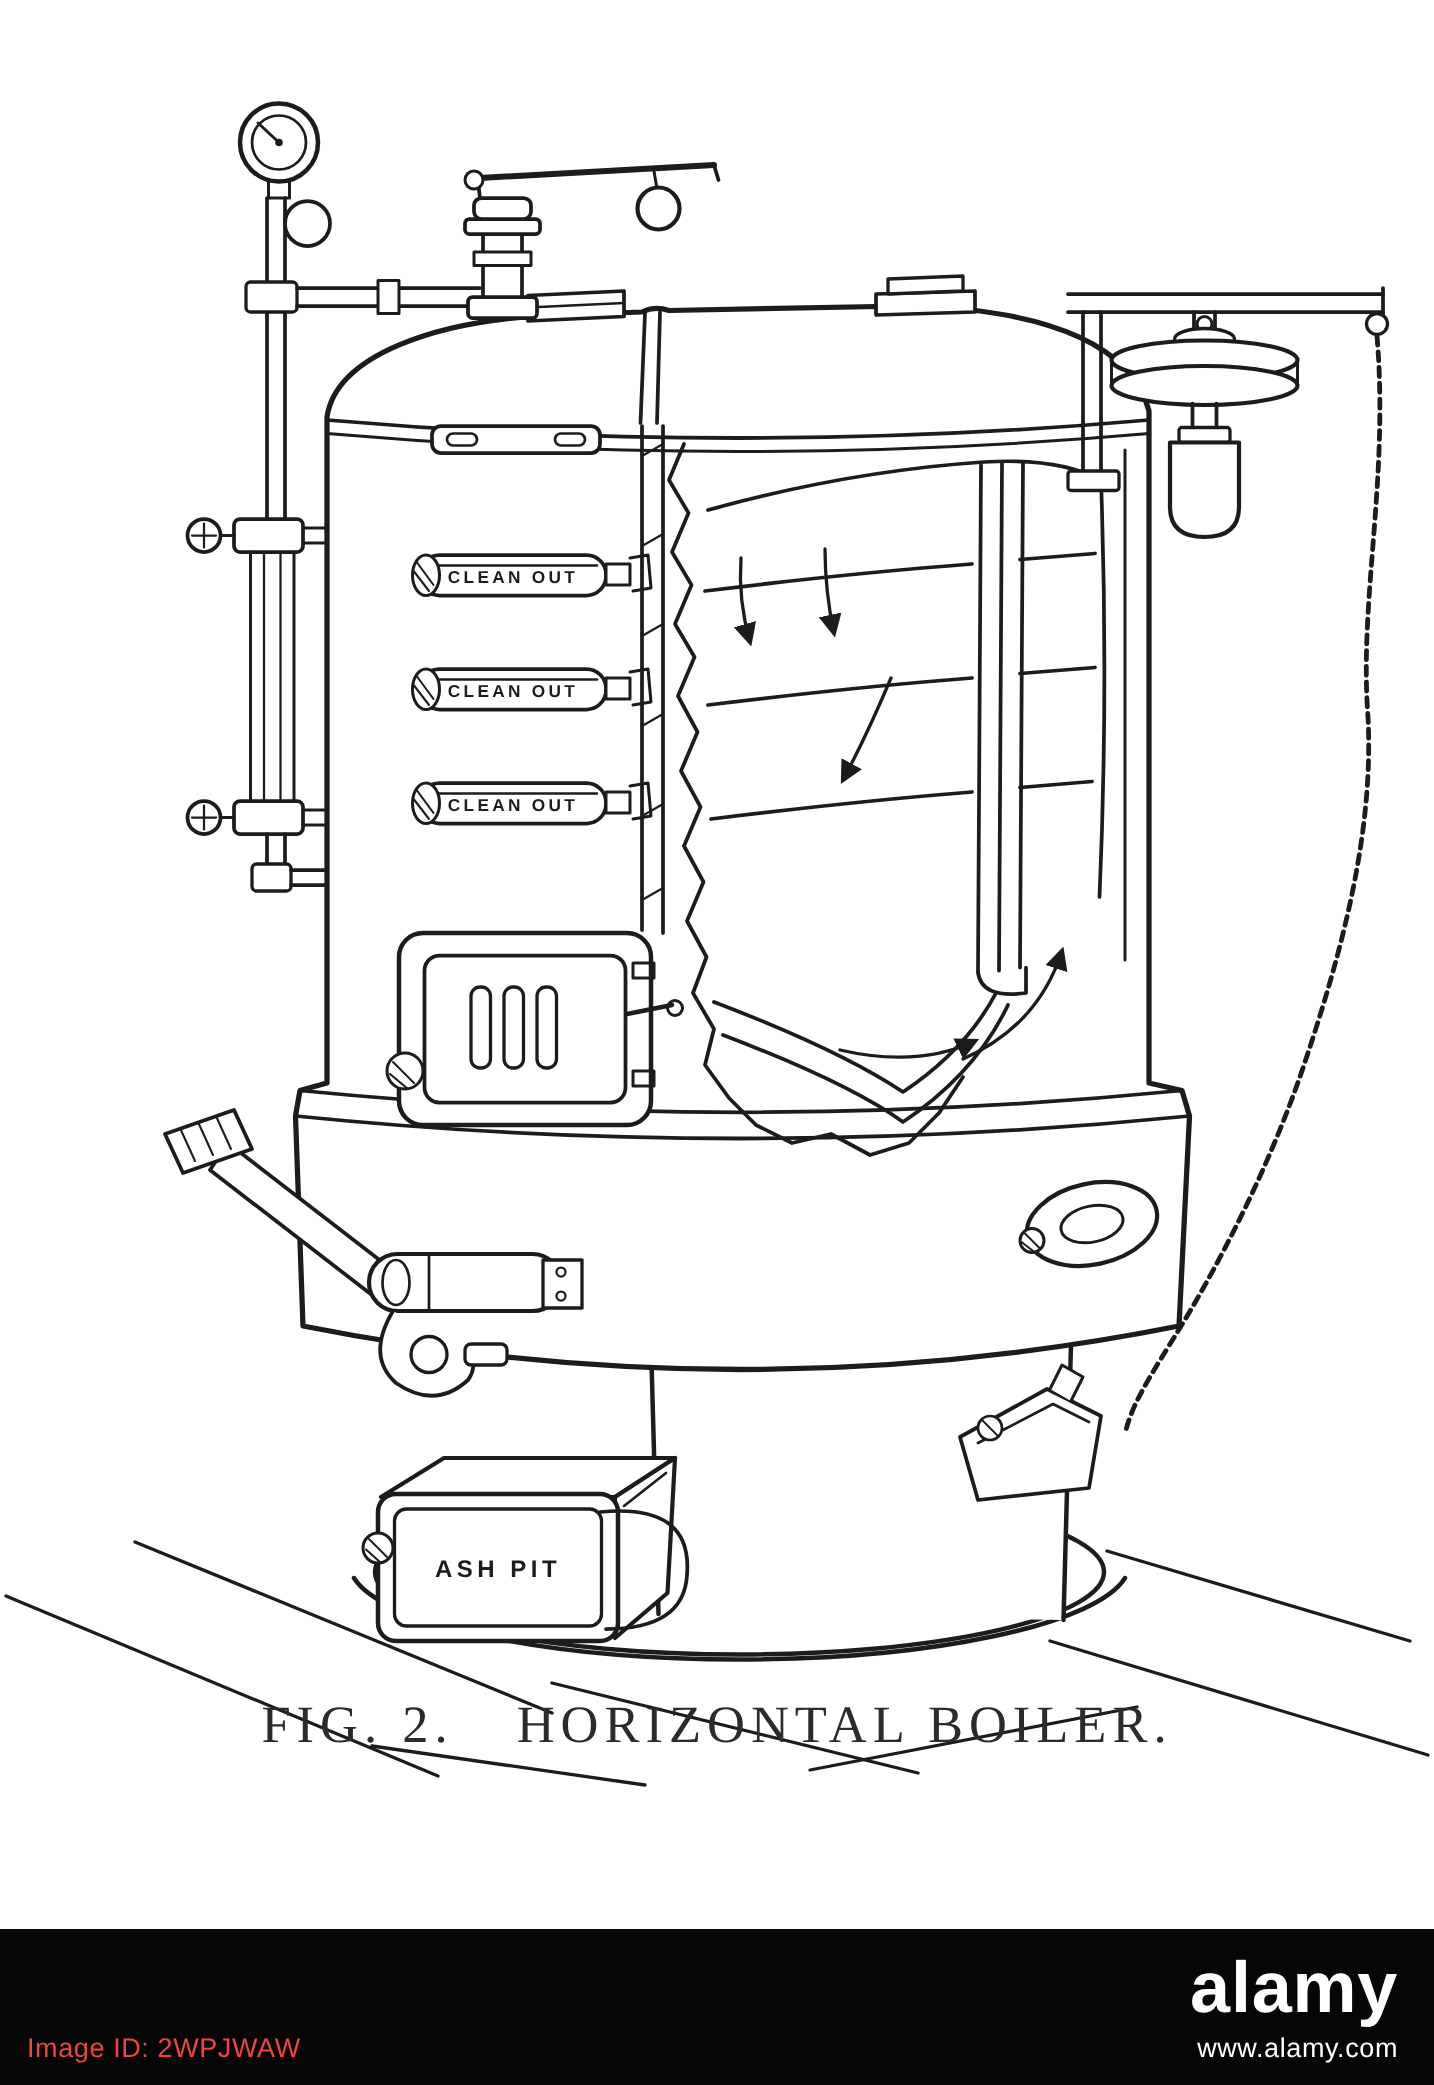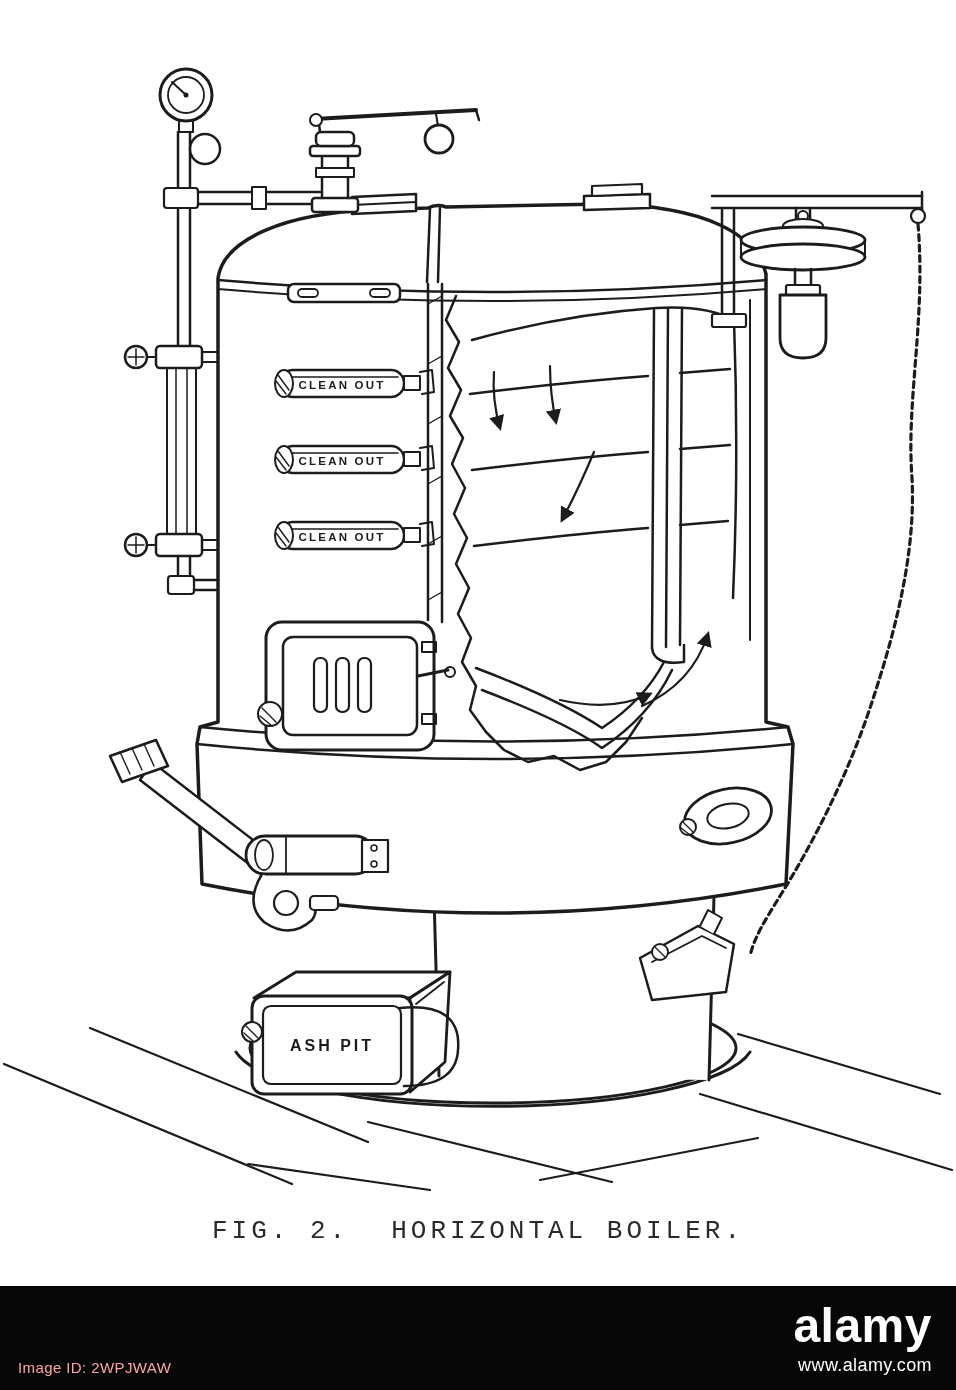--- a/index.html
+++ b/index.html
@@ -1,28 +1,28 @@
 <!DOCTYPE html>
 <html><head>
 <meta charset="utf-8">
 <style>
   html,body{margin:0;padding:0;}
   body{width:956px;height:1390px;background:#ffffff;position:relative;overflow:hidden;
        font-family:"Liberation Serif", serif;}
   .page{position:absolute;inset:0;background:#ffffff;}
   svg.illustration{position:absolute;top:0;left:0;}
-  .caption{position:absolute;left:0;right:0;top:1216px;text-align:center;
-           font-family:Liberation Mono, monospace;font-size:26px;letter-spacing:4px;
+  .caption{position:absolute;left:0;right:0;top:1130px;text-align:center;
+           font-family:Liberation Serif, serif;font-size:35px;letter-spacing:4px;
            color:#2b2b2b;white-space:nowrap;}
   .caption .cap-title{margin-left:42px;}
   .footer{position:absolute;left:0;right:0;top:1286px;height:104px;background:#060606;
           display:flex;justify-content:space-between;align-items:flex-end;
           padding:10px 24px 14px 18px;box-sizing:border-box;
           font-family:"Liberation Sans", sans-serif;}
-  .footer .image-id{color:#fca5a5;font-size:15px;letter-spacing:0.4px;}
+  .footer .image-id{color:#ef4444;font-size:18px;letter-spacing:0.4px;}
   .footer-right{display:flex;flex-direction:column;align-items:flex-end;gap:8px;}
   .footer-right .brand{color:#ffffff;font-size:48px;font-weight:700;line-height:0.85;
                        letter-spacing:0.5px;}
   .footer-right .url{color:#ffffff;font-size:18px;letter-spacing:0.4px;}
   text.draw-label{font-family:"Liberation Sans", sans-serif;font-weight:600;fill:#1c1c1c;}
 </style>
 </head>
 <body>
 
 <div class="page">

